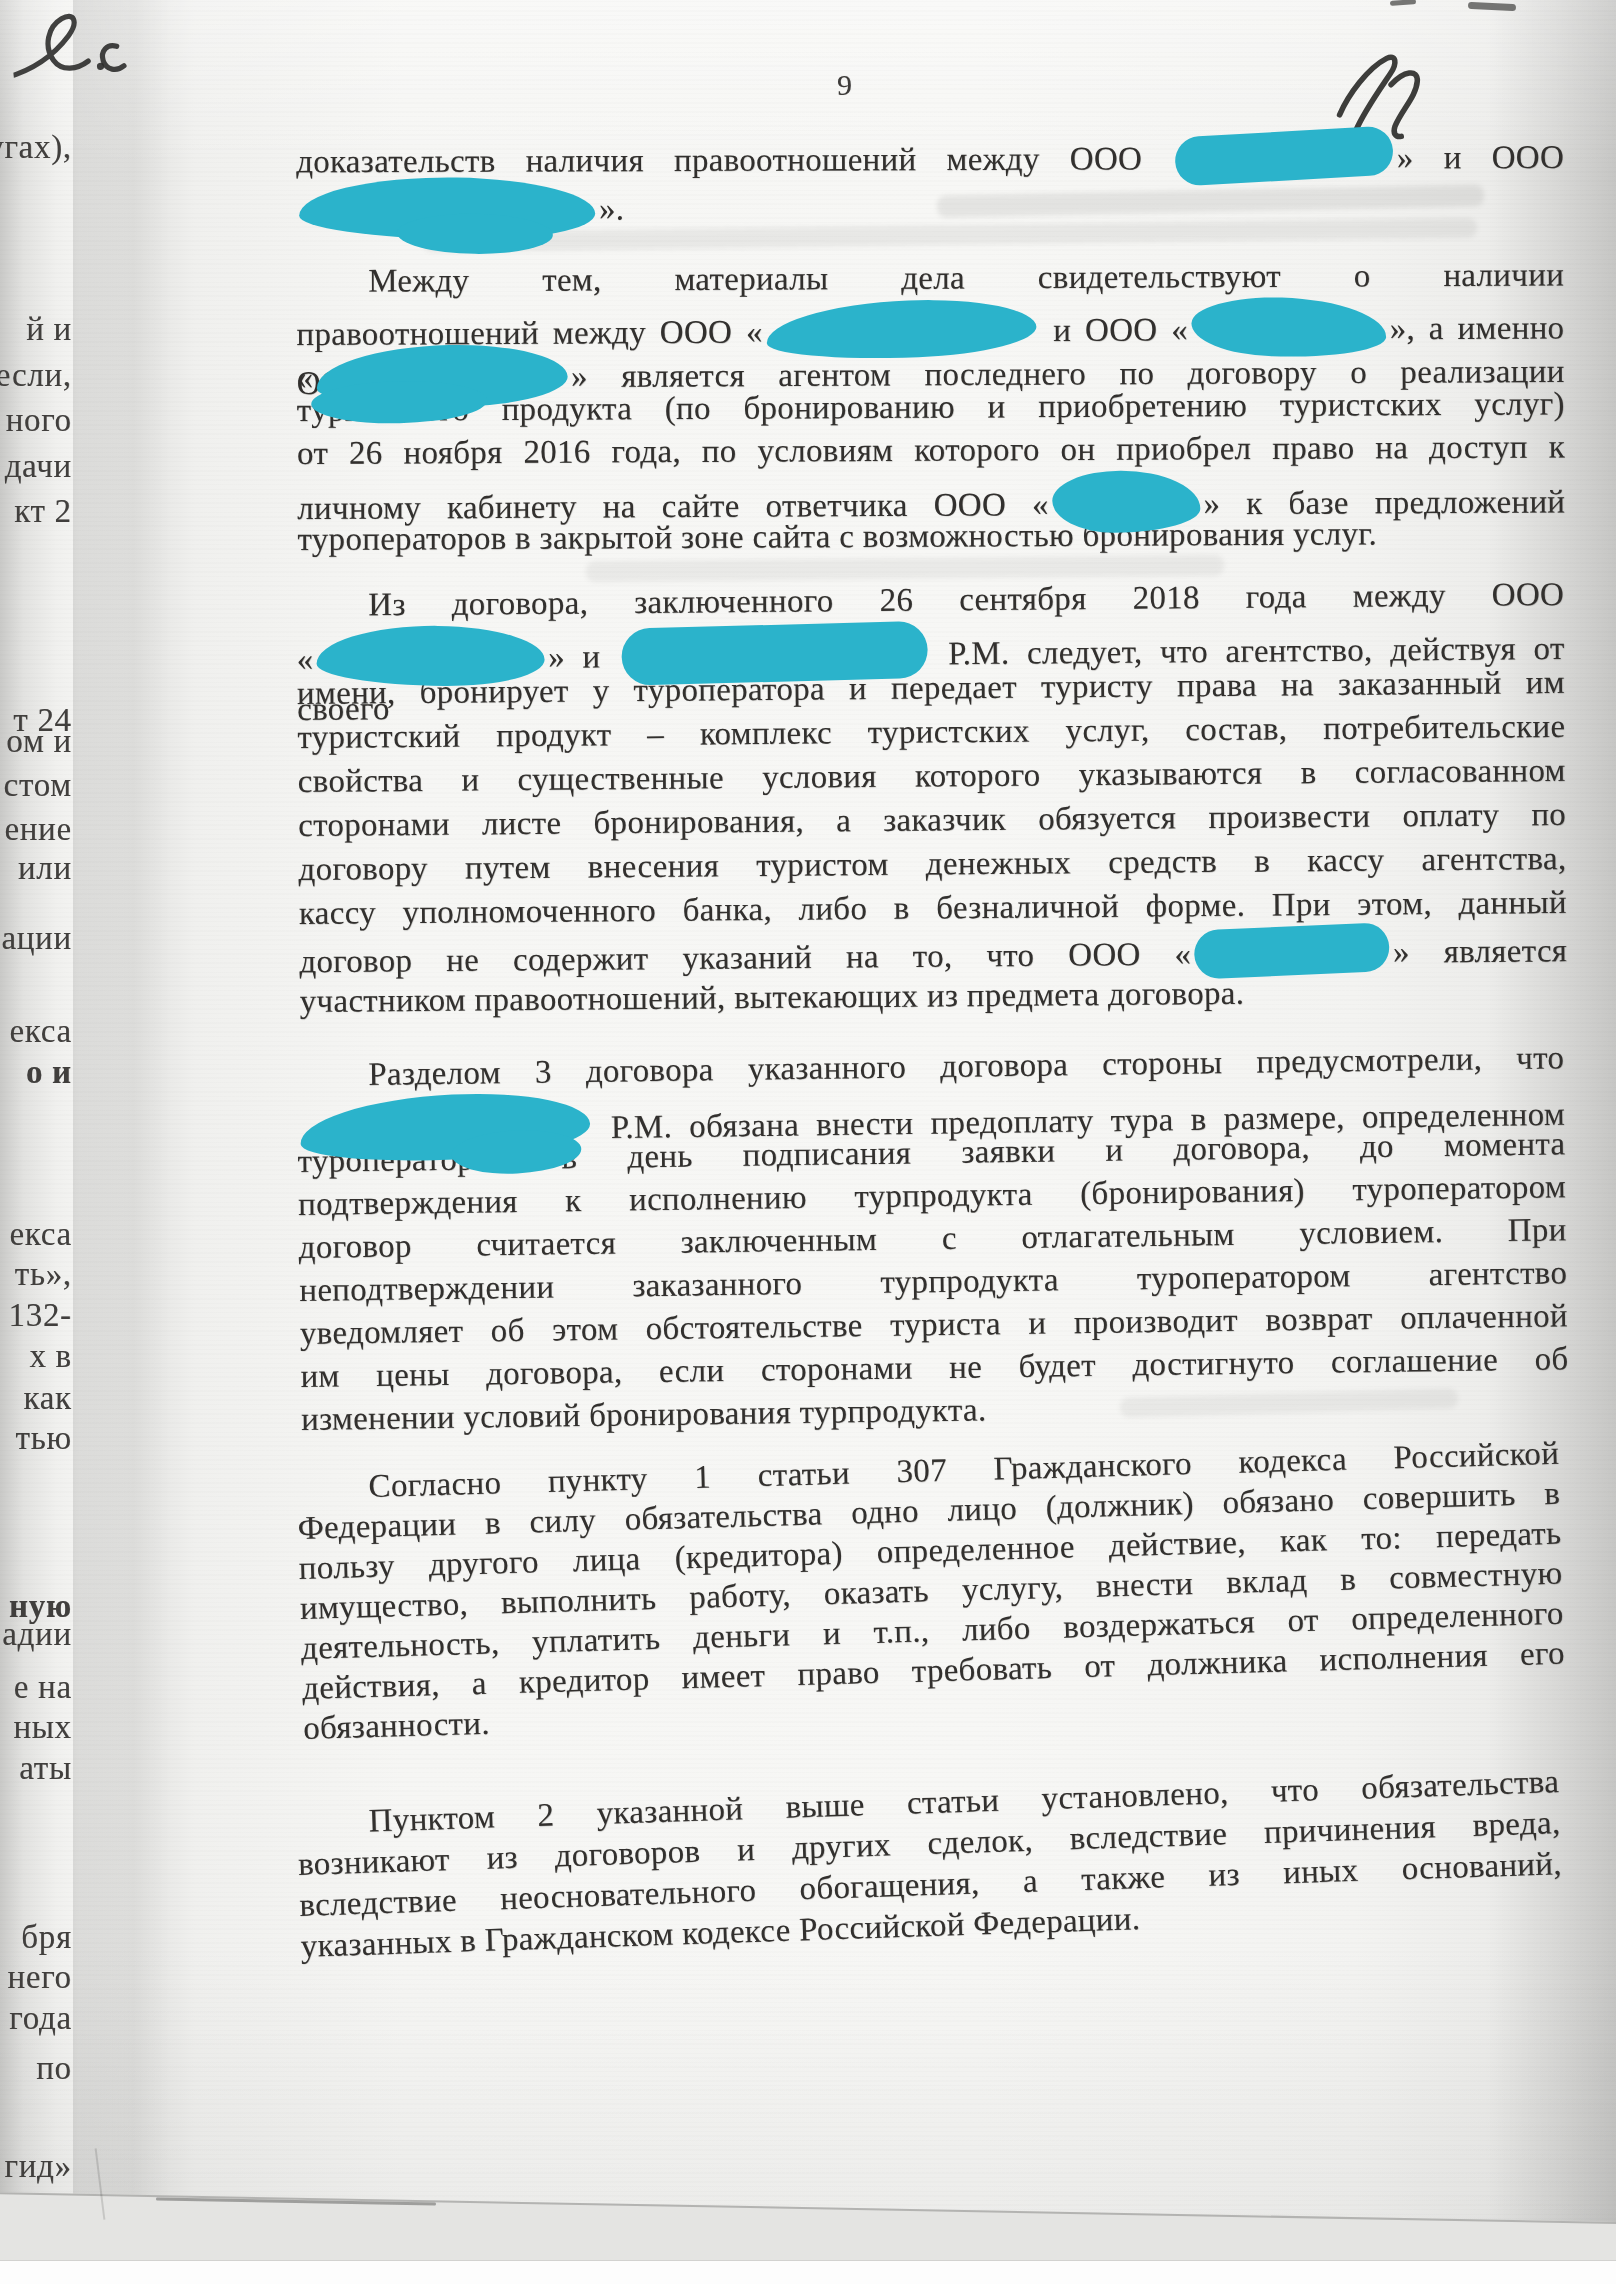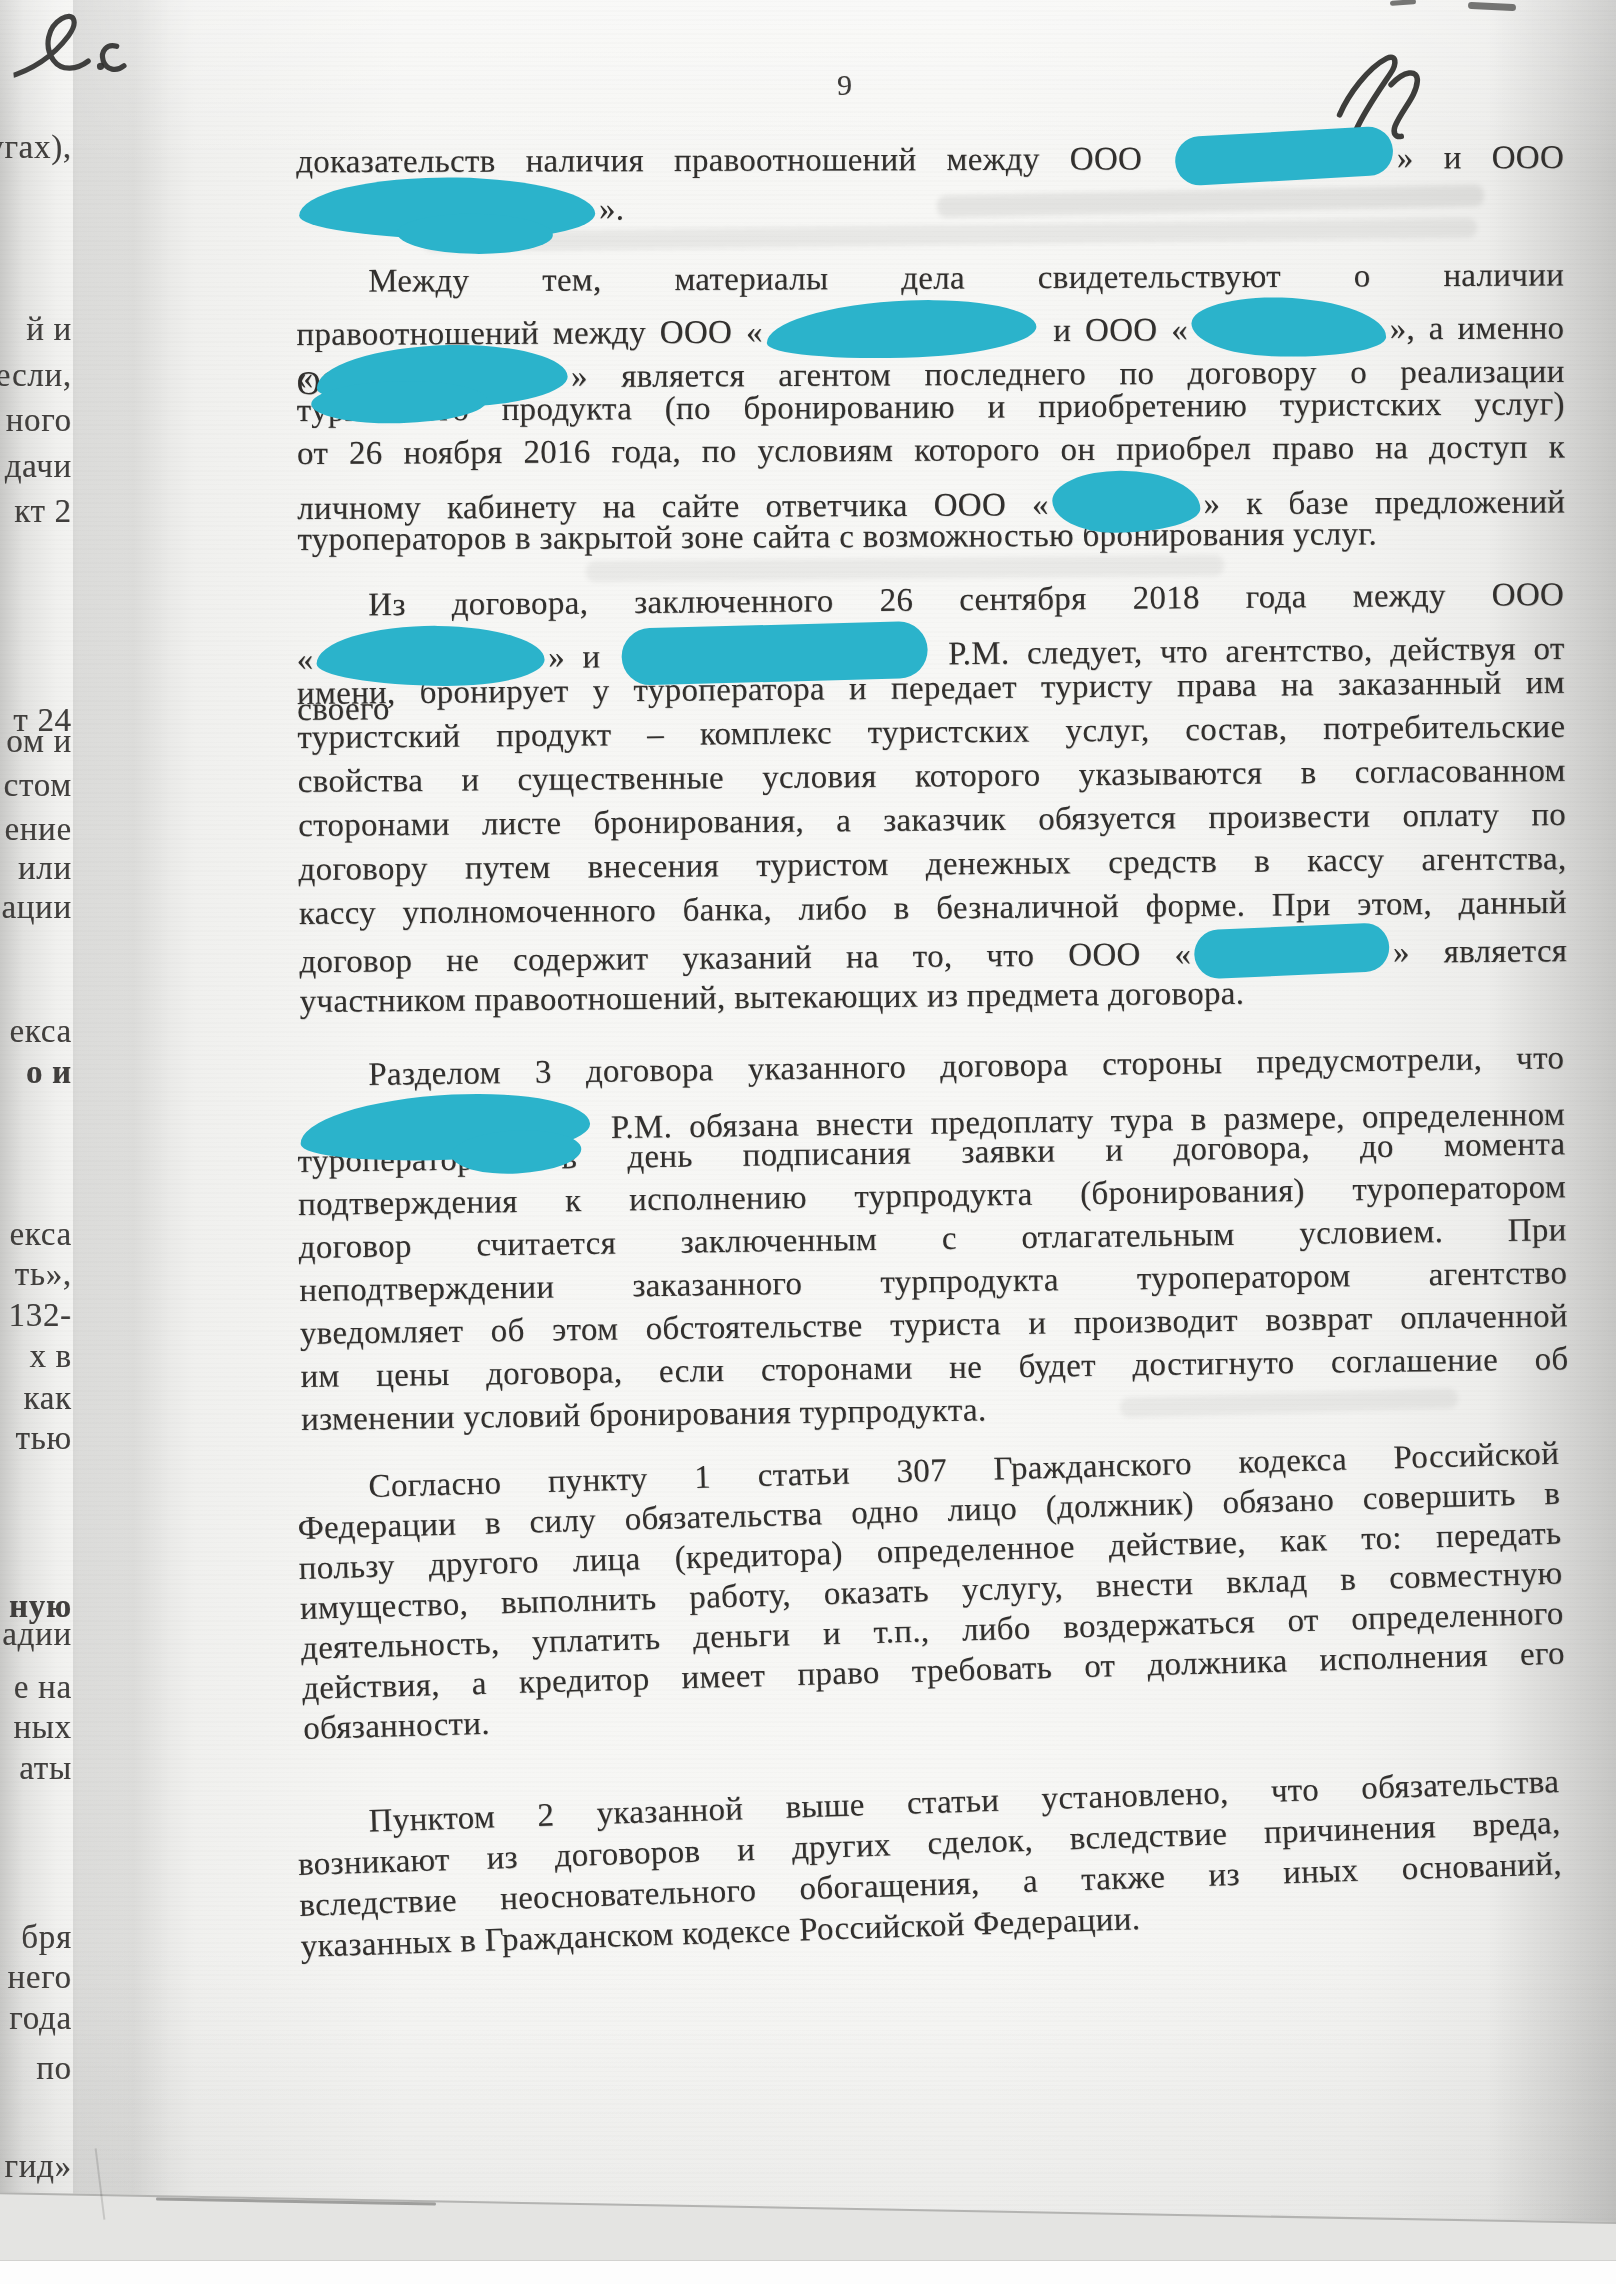--- a/index.html
+++ b/index.html
@@ -67,21 +67,21 @@
       <div class="fragment" style="top: 311px;">й и</div>
       <div class="fragment" style="top: 357px;">если,</div>
       <div class="fragment" style="top: 402px;">ного</div>
       <div class="fragment" style="top: 448px; text-align: center;">дачи</div>
       <div class="fragment" style="top: 493px;">кт 2</div>
       <div class="fragment" style="top: 678px; margin-top: 24px;">т 24</div>
       <div class="fragment" style="top: 723px;">ом и</div>
       <div class="fragment" style="top: 767px;">стом</div>
       <div class="fragment" style="top: 811px;">ение</div>
       <div class="fragment" style="top: 850px;">или</div>
-      <div class="fragment" style="top: 889px;">ации</div>
+      <div class="fragment" style="top: 920px;">ации</div>
       <div class="fragment" style="top: 1013px;">екса</div>
       <div class="fragment" style="top: 1054px; font-weight: bold;">о и</div>
       <div class="fragment" style="top: 1216px;">екса</div>
       <div class="fragment" style="top: 1256px;">ть»,</div>
       <div class="fragment" style="top: 1297px;">132-</div>
       <div class="fragment" style="top: 1338px;">х в</div>
       <div class="fragment" style="top: 1380px;">как</div>
       <div class="fragment" style="top: 1420px;">тью</div>
       <div class="fragment" style="top: 1588px; font-weight: bold;">ную</div>
       <div class="fragment" style="top: 1616px;">адии</div>

